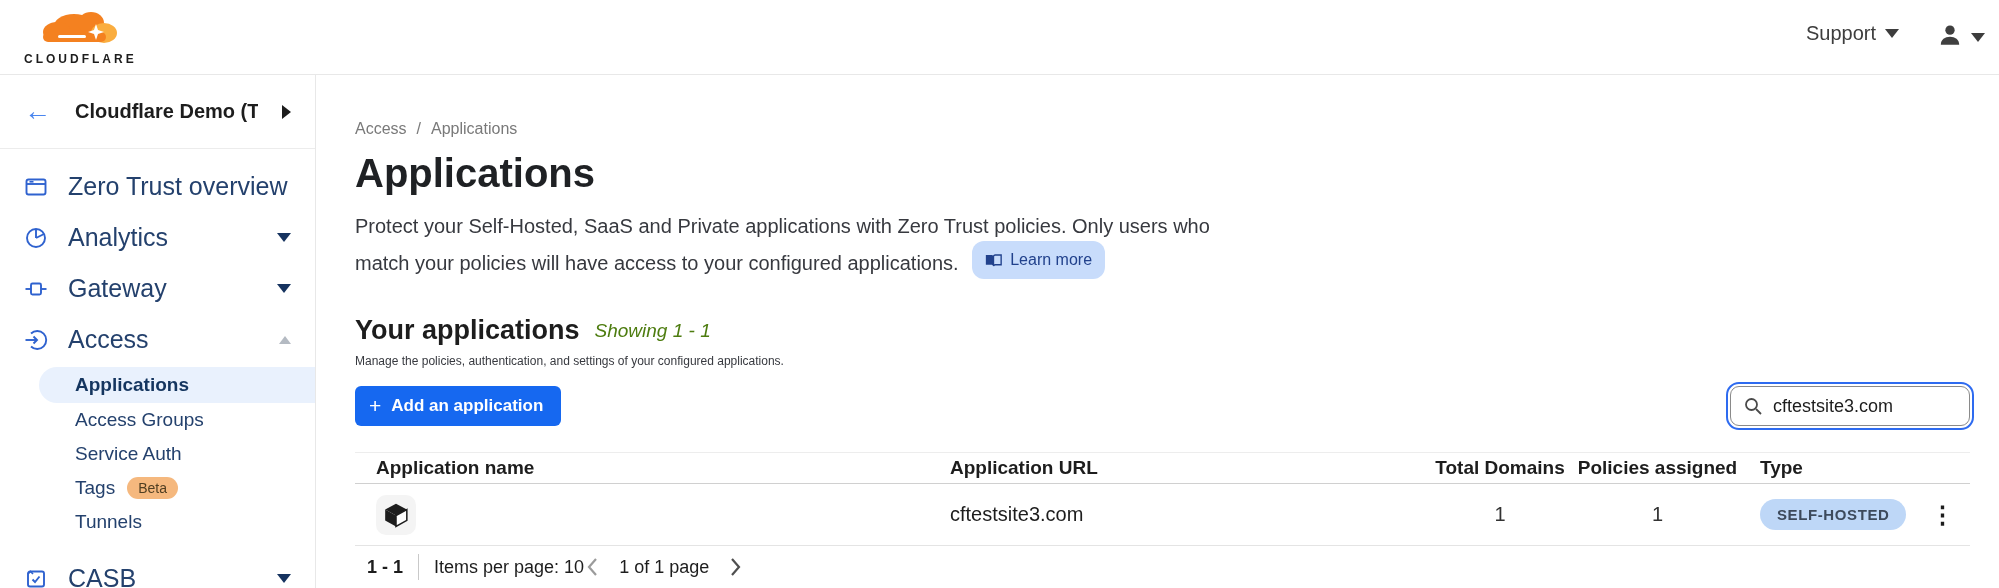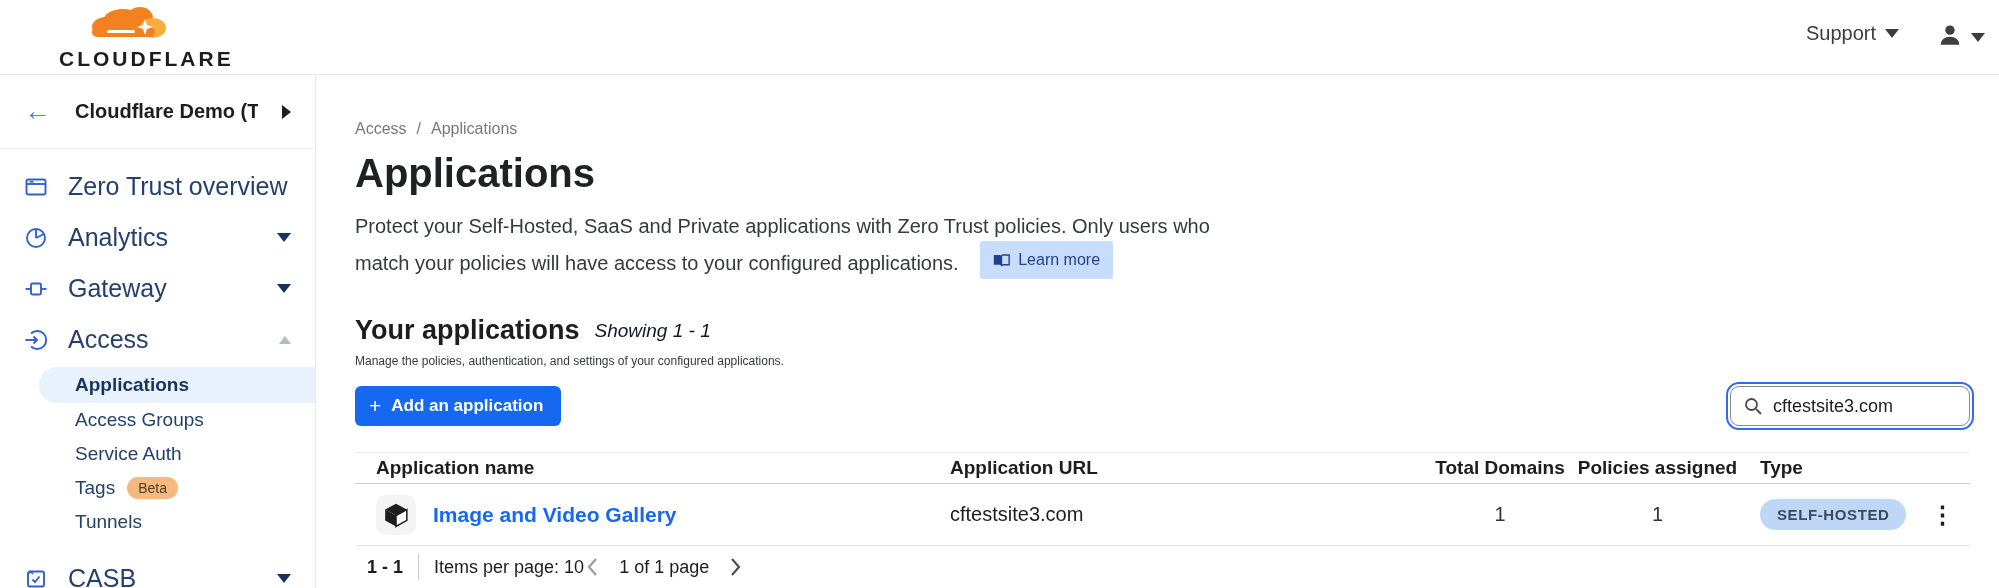--- a/index.html
+++ b/index.html
@@ -4,21 +4,21 @@
 <style>
   * { margin:0; padding:0; box-sizing:border-box; }
   html,body { width:1999px; height:588px; overflow:hidden; background:#fff;
     font-family:"Liberation Sans", sans-serif; color:#1d1d1d; }
 
   
   .top-header { position:absolute; top:0; left:0; width:1999px; height:75px;
     background:#fff; border-bottom:1px solid #e8e8e8; display:flex;
     align-items:center; justify-content:space-between; padding:0 22px; }
   .logo { display:flex; flex-direction:column; align-items:center; gap:2px; padding-left:2px; }
-  .logo-text { font-size:21px; font-weight:800; letter-spacing:3px; color:#1d1d1d;margin-left:35px; }
+  .logo-text { font-size:12px; font-weight:800; letter-spacing:3px; color:#1d1d1d; }
   .header-right { display:flex; align-items:flex-start; gap:38px; padding-right:0; }
   .support { display:flex; align-items:center; gap:9px; cursor:pointer; }
   .support-label { font-size:20px; color:#3d3d3d; }
   .caret-down { width:0; height:0; border-left:7px solid transparent;
     border-right:7px solid transparent; border-top:9px solid #3d3d3d; }
   .account-menu { display:flex; align-items:center; gap:8px; cursor:pointer; margin-right:-8px; }
 
   
   .sidebar { position:absolute; top:75px; left:0; width:316px; height:513px;
     background:#fff; border-right:1px solid #e8e8e8; }
@@ -49,24 +49,24 @@
 
   
   .main { position:absolute; top:75px; left:316px; width:1683px; height:513px;
     padding:45px 0 0 39px; }
   .breadcrumb { display:flex; gap:10px; font-size:16px; color:#797979; }
   .breadcrumb .crumb { cursor:pointer; }
   .page-title { margin-top:13px; font-size:40px; font-weight:700; color:#1f2124; }
   .desc { margin-top:15px; font-size:20px; line-height:30px; color:#37393f; max-width:880px; }
   .learn-more { display:inline-flex; align-items:center; gap:8px; vertical-align:2px;
     background:#c8dcfb; color:#21418c; font-size:16px; font-weight:500;
-    padding:4px 13px; border-radius:3px; margin-left:16px; cursor:pointer; }
+    padding:4px 13px; border-radius:12px; margin-left:8px; cursor:pointer; }
   .section-head { margin-top:36px; display:flex; align-items:center; gap:15px; }
   .section-title { font-size:27px; font-weight:700; color:#1d1d1d; }
-  .showing { font-size:19px; font-style:italic; color:#0f172a; }
+  .showing { font-size:19px; font-style:italic; color:#4d7c0f; }
   .subtitle { margin-top:8px; font-size:12px; color:#37393f; }
   .toolbar { margin-top:18px; width:1615px; display:flex; align-items:center;
     justify-content:space-between; }
   .add-btn { display:inline-flex; align-items:center; gap:10px; background:#1668f0;
     color:#fff; border:none; border-radius:6px; padding:9px 18px 10px 14px;
     font-size:17px; font-weight:600; font-family:inherit; cursor:pointer; }
   .add-btn .plus { font-size:21px; font-weight:400; line-height:1; }
   .search-wrap { position:relative; width:240px; height:40px; border-radius:9px;
     outline:2px solid #2e6bf0; outline-offset:2px; }
   .search-input { width:100%; height:100%; border:1px solid #8a8a8a; border-radius:9px;
@@ -284,21 +284,20 @@
 
     <div class="tbl-row">
       <div class="cell-name">
         <span class="app-iconbox">
           <svg width="26" height="26" viewBox="0 0 24 24">
             <polygon points="12,1.5 22,7 12,12.5 2,7" fill="#1d1d1d"></polygon>
             <polygon points="2,7 12,12.5 12,22.5 2,17" fill="#1d1d1d"></polygon>
             <polygon points="22,7 12,12.5 12,22.5 22,17" fill="#fff" stroke="#1d1d1d" stroke-width="1.4"></polygon>
           </svg>
         </span>
-        <span class="app-link">Image and Video Gallery</span>
       </div>
       <span class="cell-url">cftestsite3.com</span>
       <span class="cell-num">1</span>
       <span class="cell-num">1</span>
       <span class="cell-type">
         <span class="type-badge">SELF-HOSTED</span>
       </span>
       <span class="kebab">⋮</span>
     </div>
   </div>

